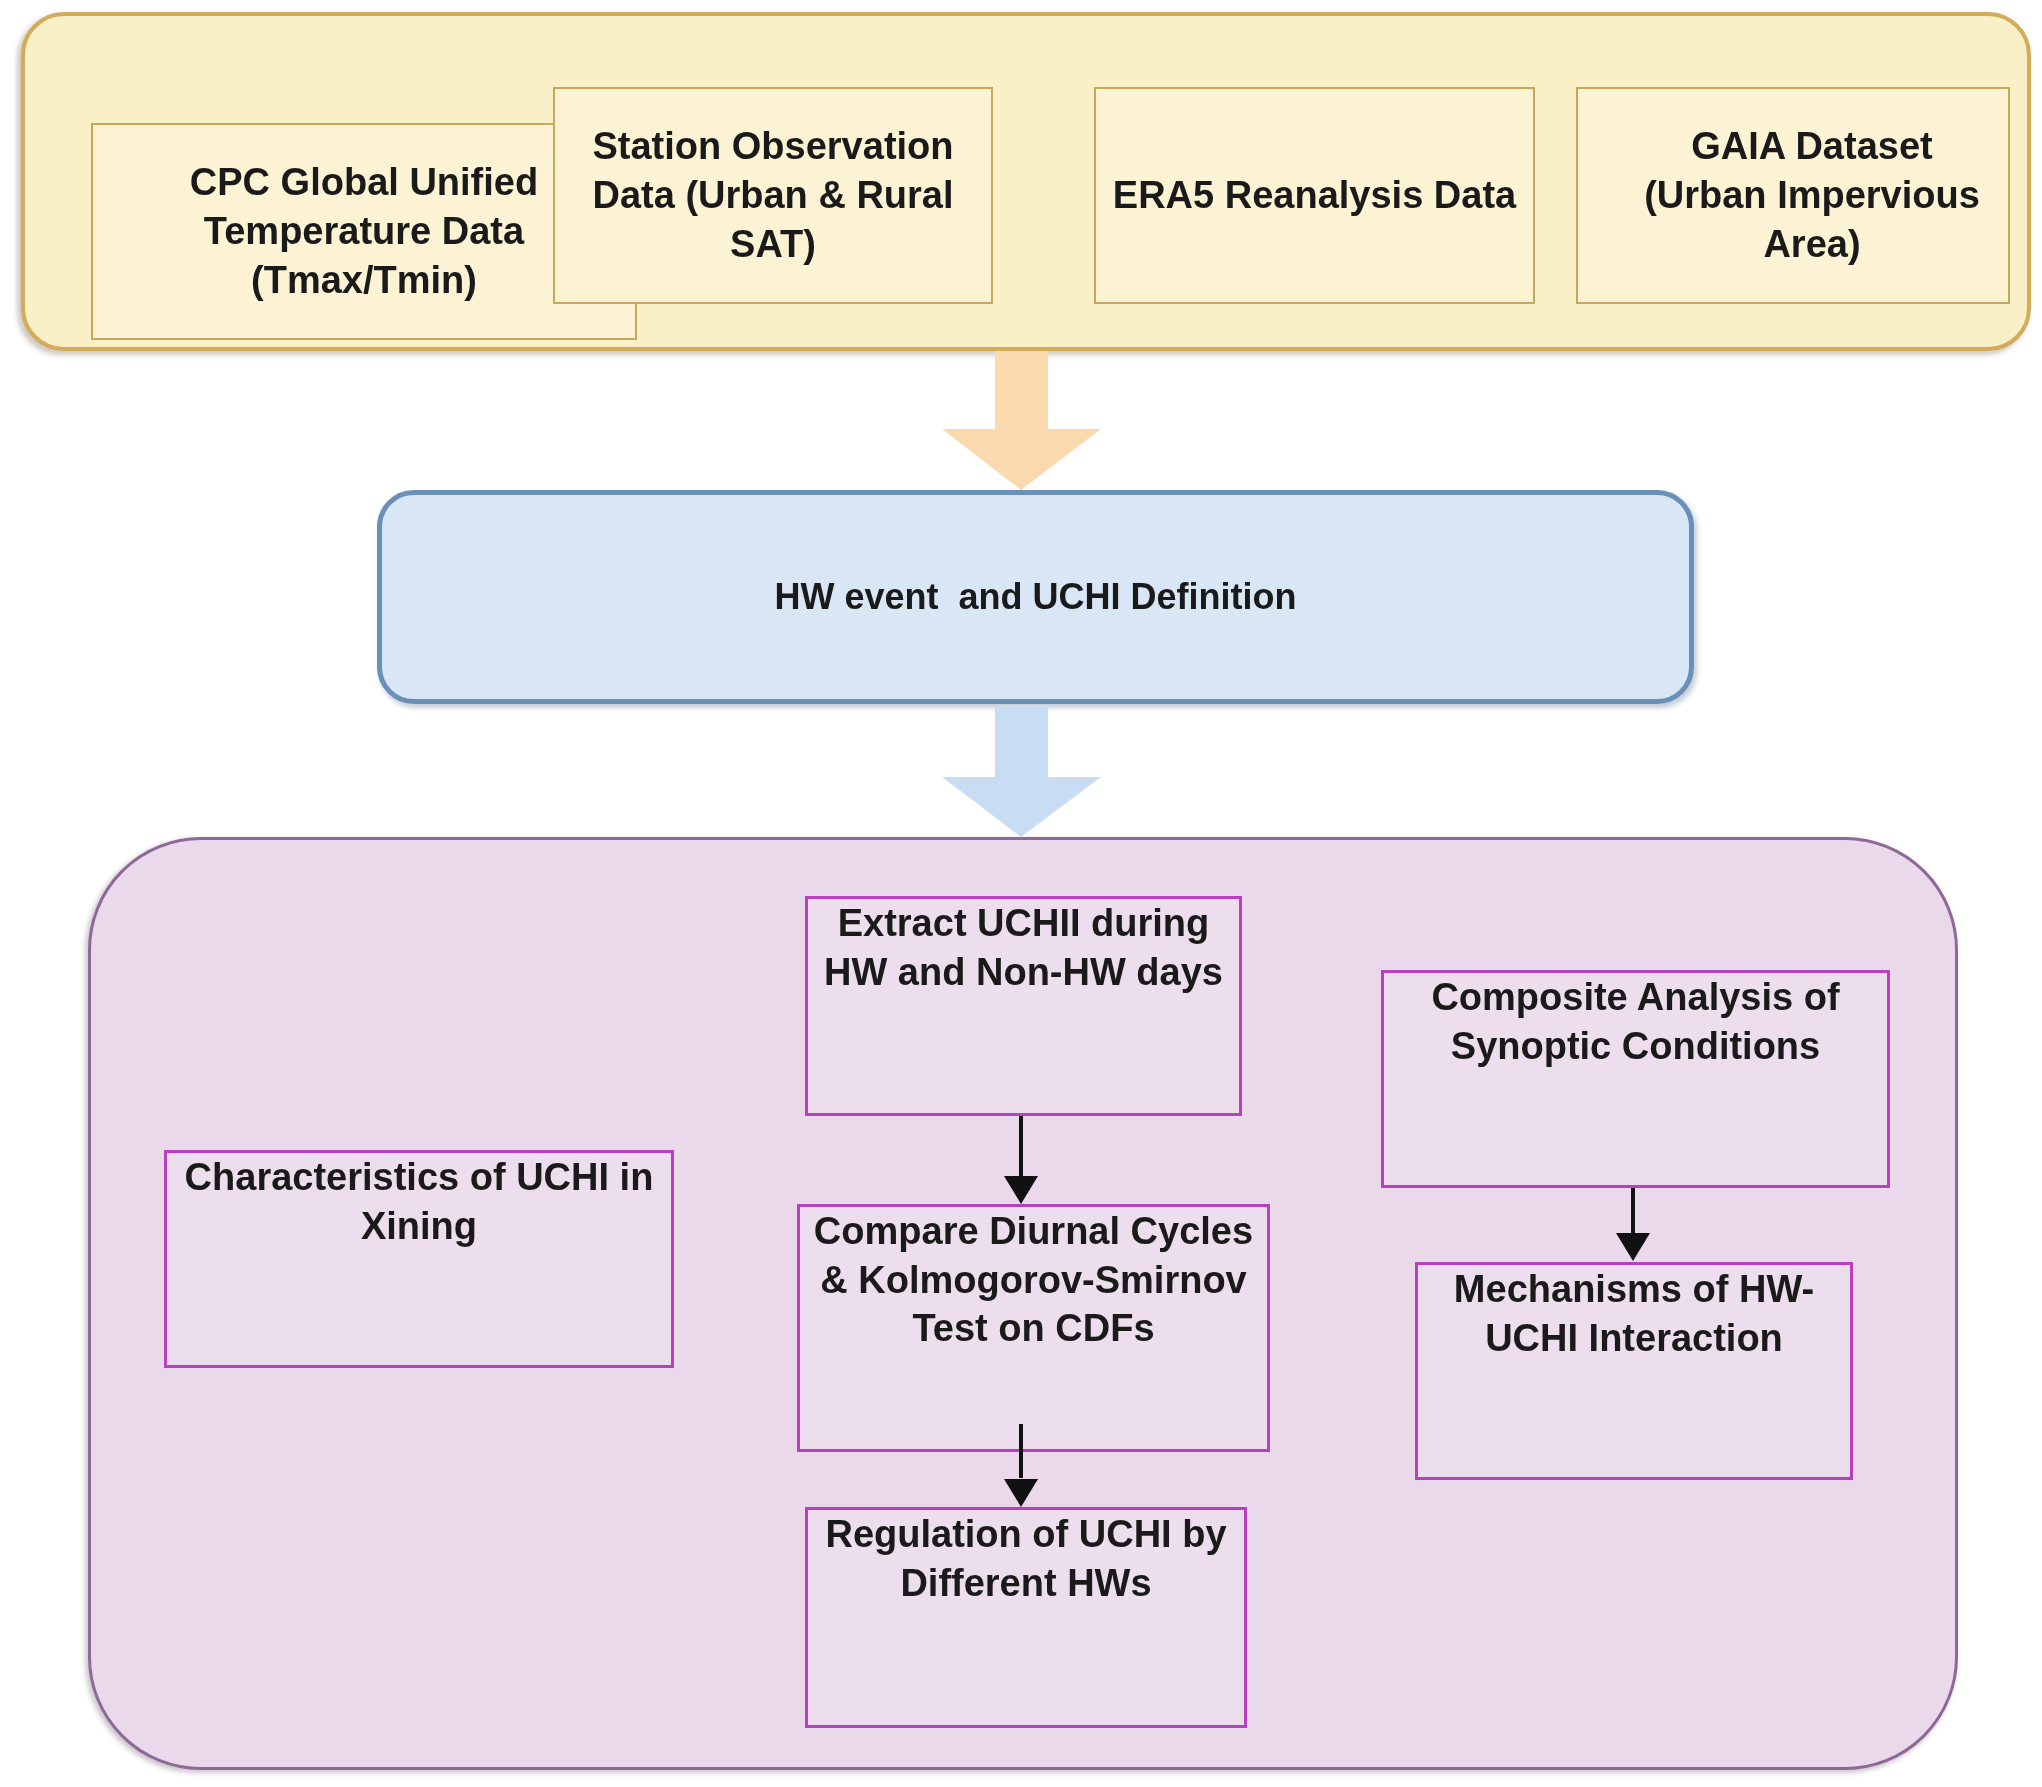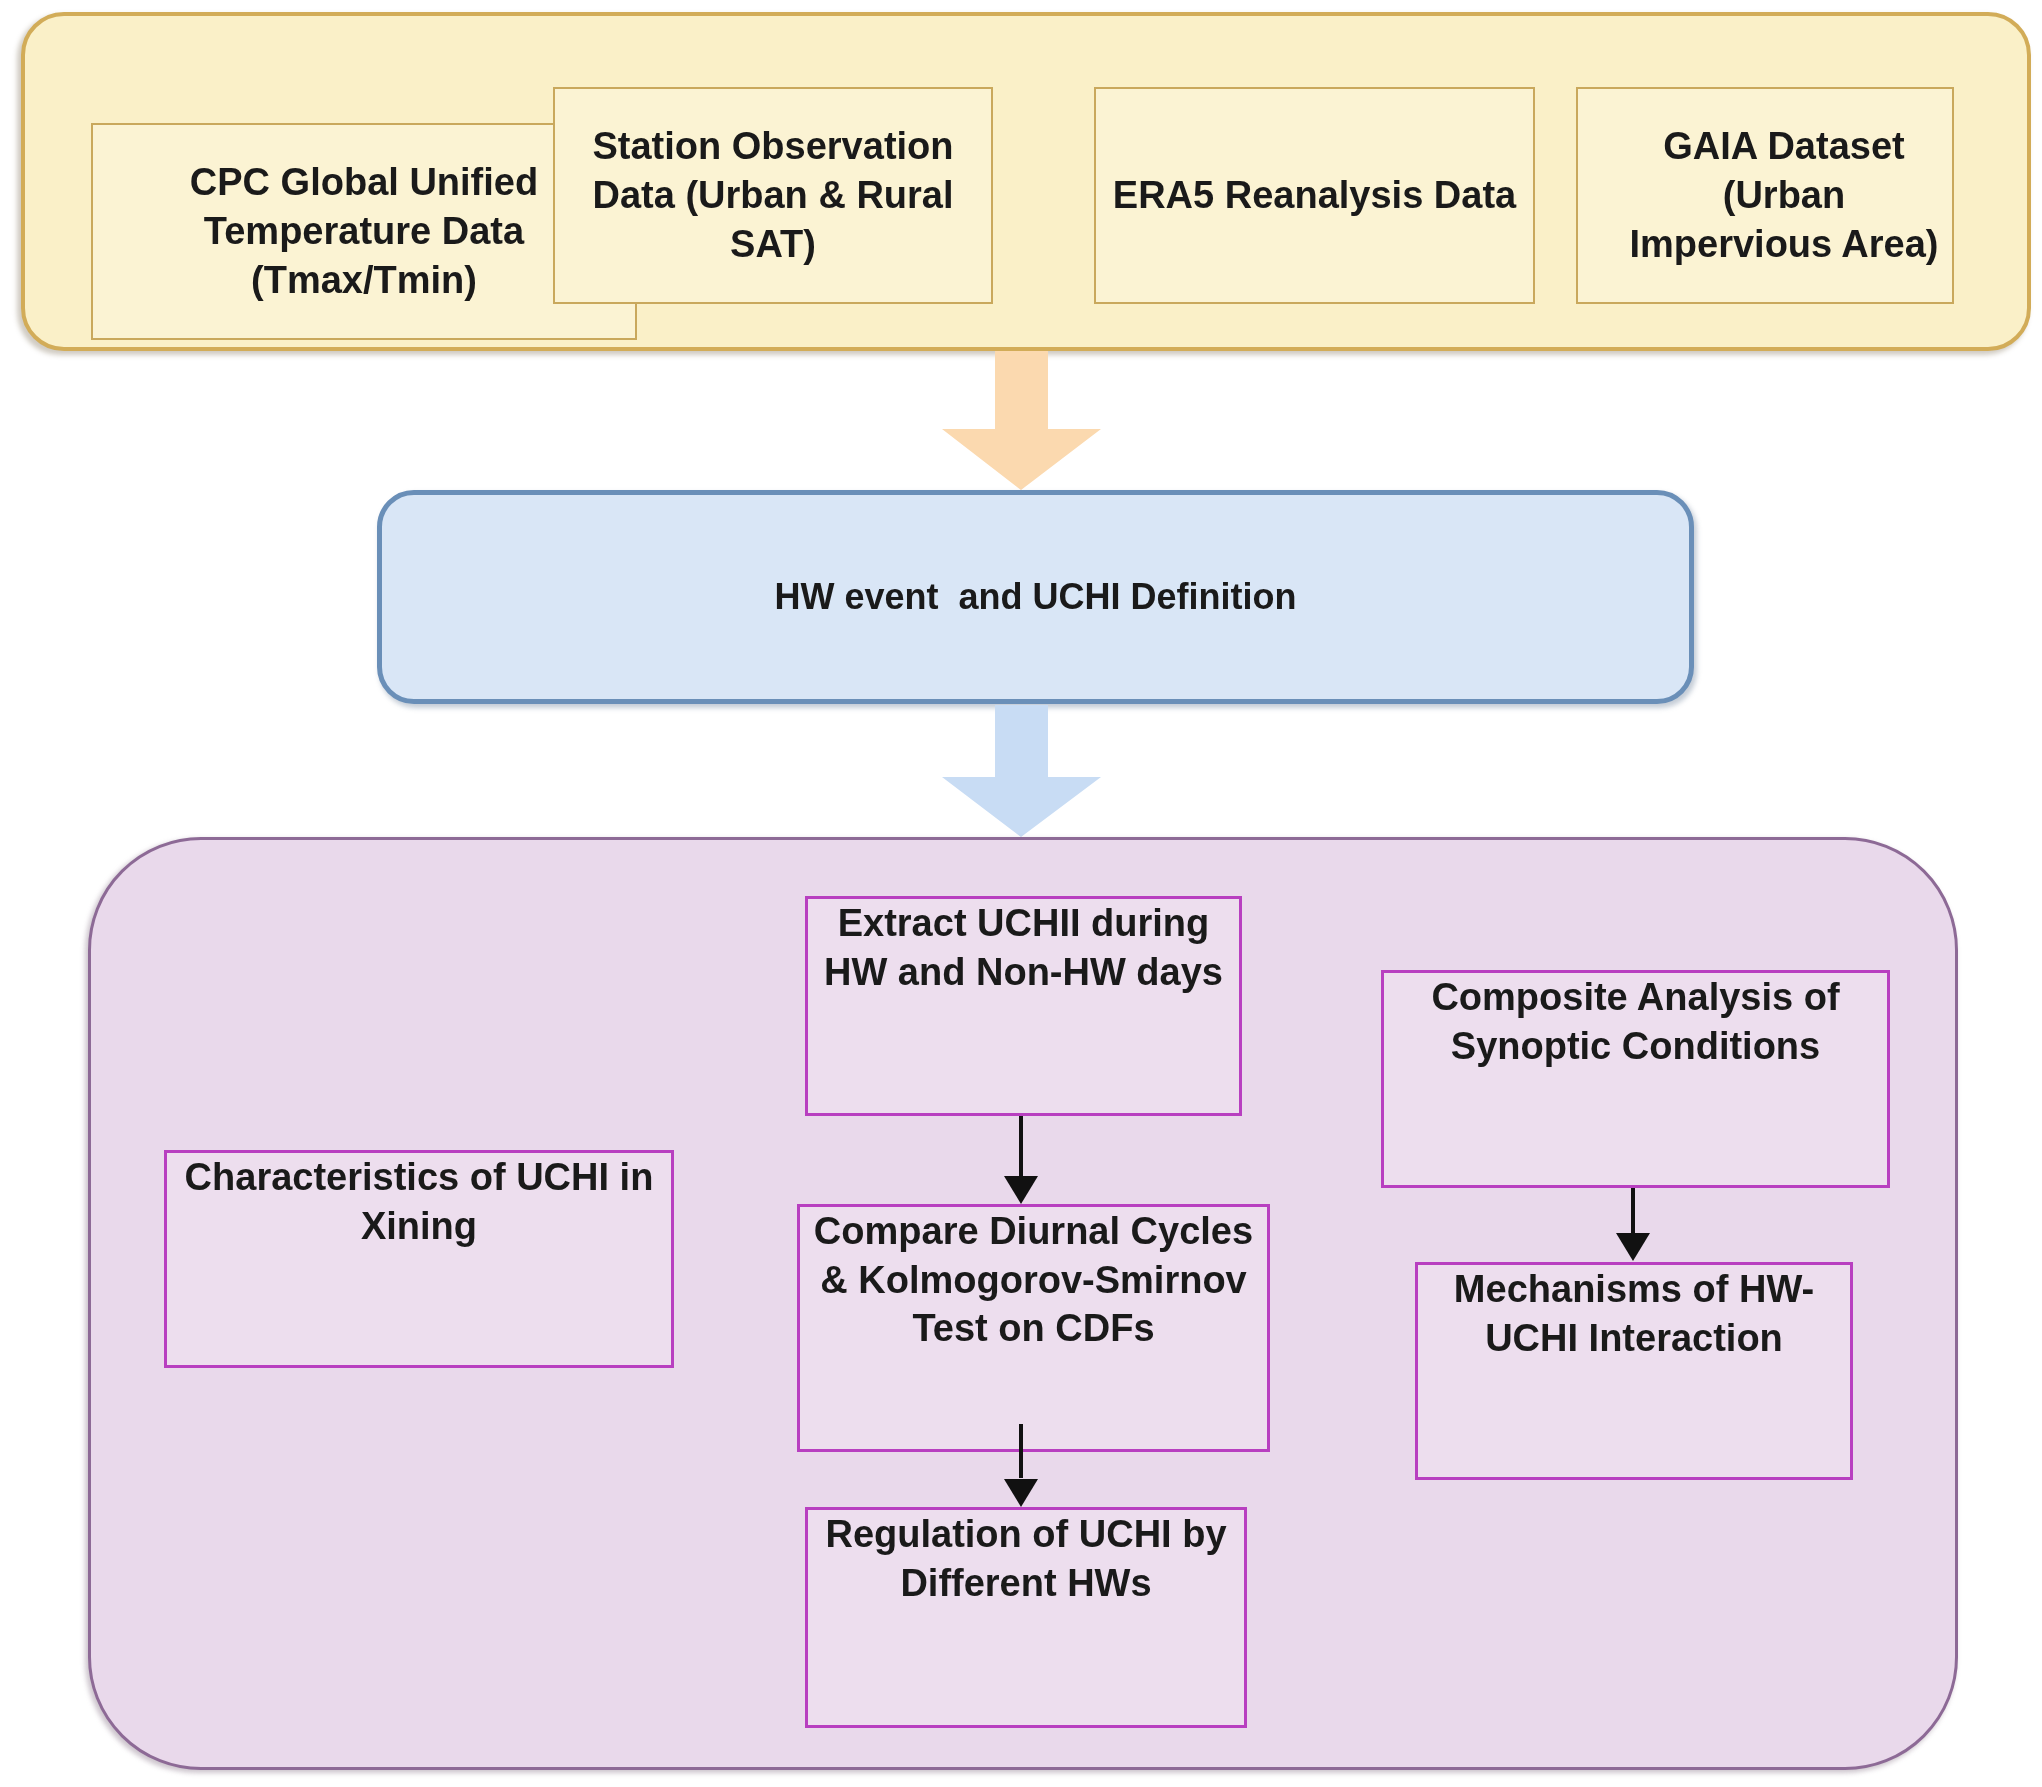--- a/index.html
+++ b/index.html
@@ -34,21 +34,21 @@
     background: #FBF3D3;
     border: 2.5px solid #C9A85C;
     box-sizing: border-box;
     display: flex; align-items: center; justify-content: center;
     padding: 0 10px;
     font-size: 38px;
   }
   .dbox-1 { left: 66px;  width: 546px; margin-top: 36px; }
   .dbox-2 { left: 528px; width: 440px; }
   .dbox-3 { left: 1069px; width: 441px; text-align: right; }
-  .dbox-4 { left: 1551px; width: 378px; padding-left: 48px; }
+  .dbox-4 { left: 1551px; width: 434px; padding-left: 48px; }
   
   .block-arrow { position: absolute; }
   .arrow-orange {
     left: 942px; top: 351px; width: 159px; height: 139px;
     background: #FBD9AF;
     clip-path: polygon(53px 0, 106px 0, 106px 78px, 159px 78px, 79px 139px, 0 78px, 53px 78px);
   }
   .arrow-blue {
     left: 942px; top: 705px; width: 159px; height: 132px;
     background: #C8DCF4;

